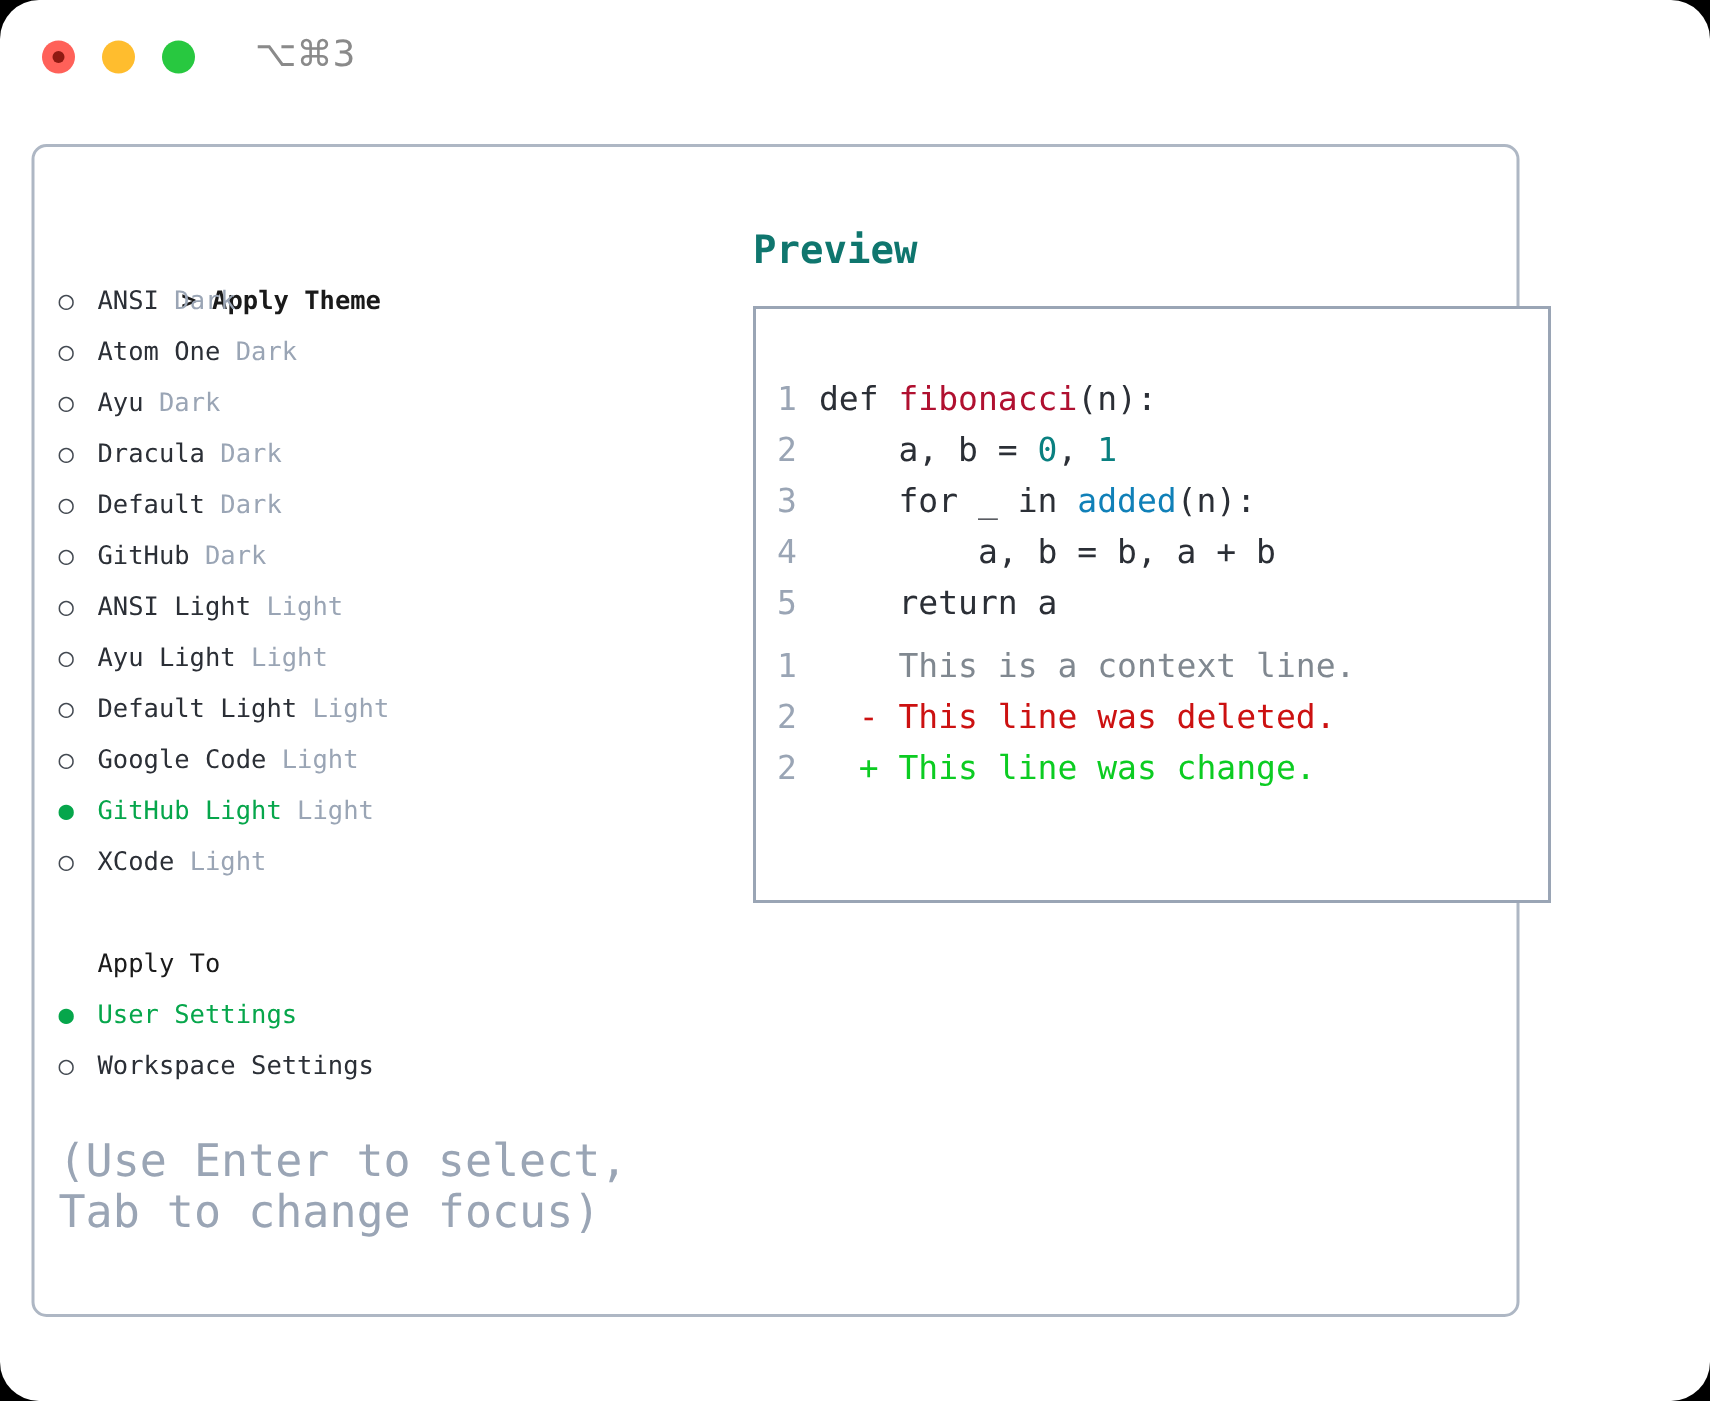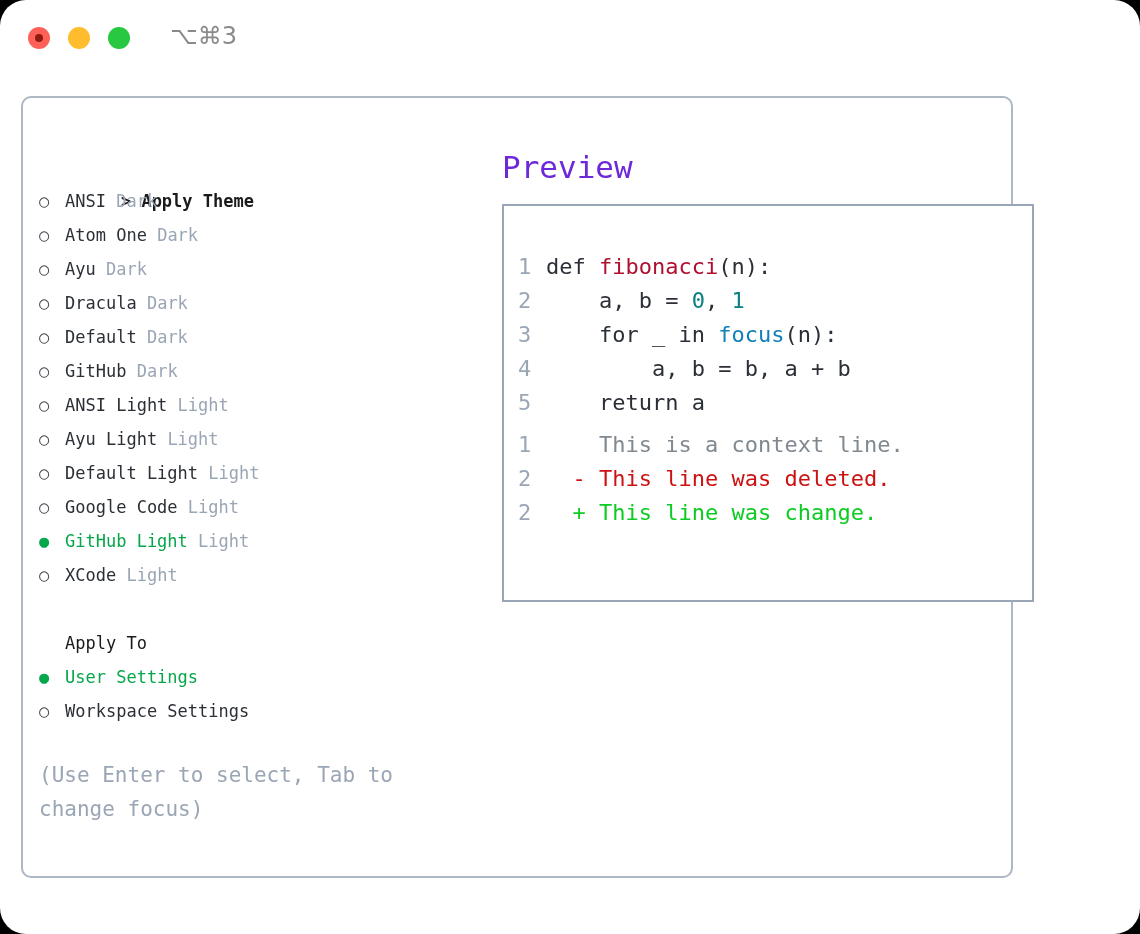--- a/index.html
+++ b/index.html
@@ -100,41 +100,41 @@
   .marker.sel { color: #06a64b; }
   .theme-name { color: #2b2f36; }
   .theme-name.sel { color: #06a64b; }
   .variant { color: #9aa5b5; }
   .apply-head {
     color: #1a1a1a;
     padding-left: 26px;
   }
   .hint {
     margin-top: 30px;
-    font-size: 21px;
+    font-size: 30px;
     line-height: 34px;
     color: #9aa5b5;
     width: 420px;
     white-space: pre-wrap;
     font-family: "DejaVu Sans Mono", monospace;
   }
   .spacer { height: 34px; }
 
   
   #right-col {
     position: absolute;
     left: 479px;
     top: 52px;
     width: 490px;
   }
   #preview-title {
-    font-size: 31px;
-    line-height: 34px;
-    font-weight: normal;
-    color: #6d28d9;
+    font-size: 26px;
+    line-height: 34px;
+    font-weight: bold;
+    color: #0f766e;
     white-space: pre;
   }
   #preview-box {
     margin-top: 20px;
     width: 532px;
     height: 398px;
     border: 2px solid #9aa5b5;
     box-sizing: border-box;
     background: #ffffff;
     position: relative;
@@ -227,21 +227,21 @@
       <div class="hint">(Use Enter to select, Tab to change focus)</div>
     </div>
 
     <div id="right-col">
       <div id="preview-title">Preview</div>
 
       <div id="preview-box">
         <div id="code-area">
             <div class="cline"><span class="lnum">1</span><span class="tok-plain">def </span><span class="tok-fn">fibonacci</span><span class="tok-plain">(n):</span></div>
             <div class="cline"><span class="lnum">2</span><span class="tok-plain">    a, b = </span><span class="tok-num">0</span><span class="tok-plain">, </span><span class="tok-num">1</span></div>
-            <div class="cline"><span class="lnum">3</span><span class="tok-plain">    for _ in </span><span class="tok-call">focus</span><span class="tok-plain">(n):</span></div>
+            <div class="cline"><span class="lnum">3</span><span class="tok-plain">    for _ in </span><span class="tok-call">added</span><span class="tok-plain">(n):</span></div>
             <div class="cline"><span class="lnum">4</span><span class="tok-plain">        a, b = b, a + b</span></div>
             <div class="cline"><span class="lnum">5</span><span class="tok-plain">    return a</span></div>
           </div>
         <div id="diff-area">
             <div class="dline d-ctx"><span class="lnum">1</span><span>    </span><span>This is a context line.</span></div>
             <div class="dline d-del"><span class="lnum">2</span><span>  - </span><span>This line was deleted.</span></div>
             <div class="dline d-add"><span class="lnum">2</span><span>  + </span><span>This line was change.</span></div>
           </div>
       </div>
     </div>

